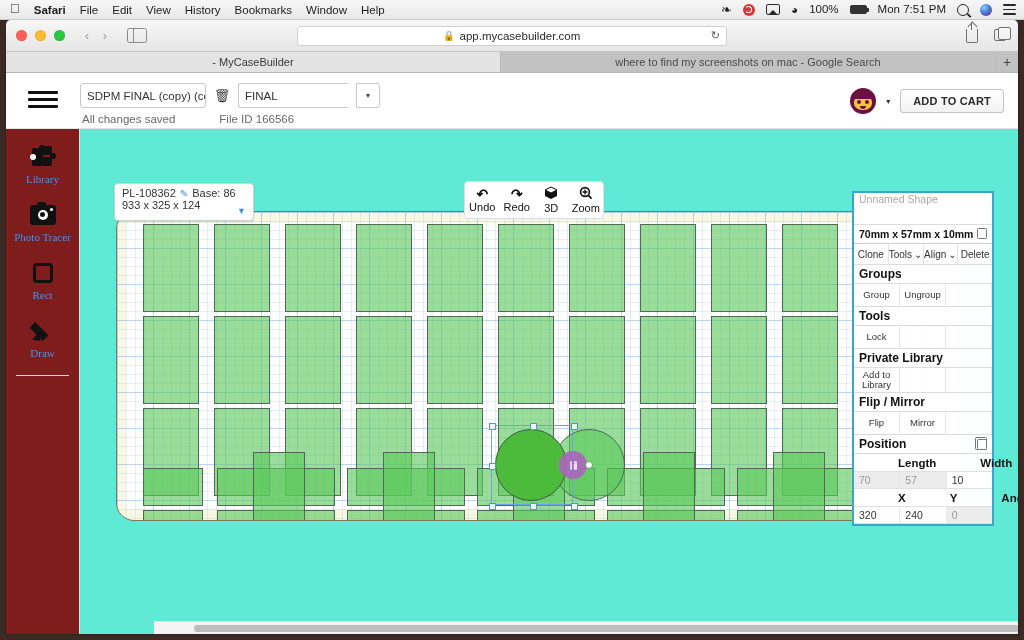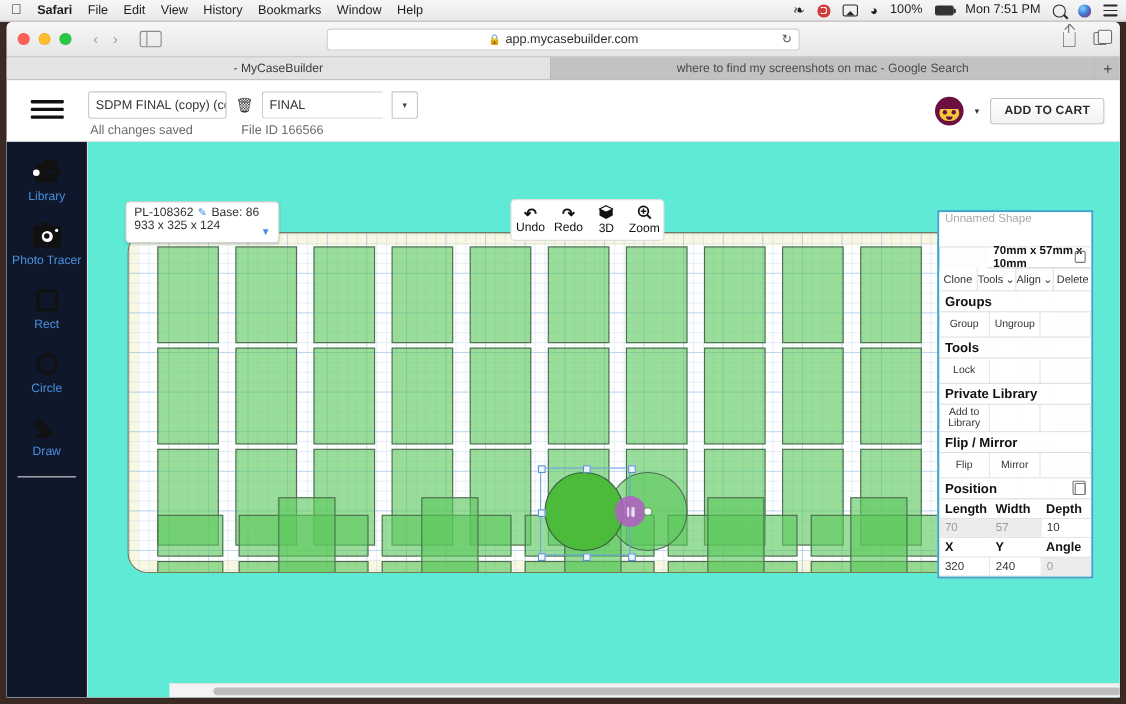--- a/index.html
+++ b/index.html
@@ -156,22 +156,23 @@
   .avatar .m{position:absolute;left:10px;top:18px;width:6px;height:3px;border-radius:0 0 4px 4px;background:#6b1040;}
   .caretbtn{ font-size:8px;color:#333;}
   .cartbtn{
     height:24px;padding:0 12px;border:1px solid #c4c4c4;border-radius:3px;
     background:linear-gradient(#fff,#f2f2f2);
     display:flex;align-items:center;font-size:11px;color:#2b2b2b;font-weight:bold;letter-spacing:.2px;
   }
 
   
   #rail{
-    position:absolute;left:0;top:56px;width:74px;bottom:0;background:#0f172a;border-right:1px solid #dcdcdc;
+    position:absolute;left:0;top:56px;width:74px;bottom:0;background:#7f1d1d;border-right:1px solid #dcdcdc;
     padding-top:14px;
+    font-family:Liberation Serif, serif;
   }
   .tool{ display:flex;flex-direction:column;align-items:center;gap:3px;margin-bottom:16px; }
   .tool .lbl{ font-size:11px;color:#4a90e2; }
   .tool .ic{ height:27px; display:flex;align-items:center;justify-content:center; }
   .rail-sep{ height:1px;background:#dcdcdc;margin:6px 10px 16px; }
 
   
   .ic-puzzle{width:26px;height:24px;position:relative;}
   .ic-puzzle .b{position:absolute;background:#111;}
   .ic-puzzle .p1{left:2px;top:3px;width:11px;height:18px;border-radius:2px;}
@@ -281,21 +282,21 @@
     position:absolute;right:24px;top:62px;width:142px;
     border:2px solid #3aa6c8; background:rgba(255,255,255,.97);
     z-index:20; font-size:10.5px;
   }
   #props .namefield{
     height:32px;border-bottom:1px solid #dedede;display:flex;align-items:flex-start;padding:0 5px;
     color:#a9a9a9;font-size:10.5px;background:#fff;
   }
   #props .dimrow{
     height:19px;display:flex;align-items:center;padding:0 5px;color:#111;font-weight:bold;font-size:10.5px;
-    background:#fff;position:relative;border-bottom:1px solid #cfcfcf;margin-left:44px;
+    background:#fff;position:relative;border-bottom:1px solid #cfcfcf;
   }
   #props .dimrow .copy{
     position:absolute;right:5px;top:3px;width:10px;height:11px;border:1.2px solid #777;border-radius:1.5px;
   }
   .btnrow{ display:flex; border-bottom:1px solid #dcdcdc; background:#fff;}
   .btnrow .b{
     flex:1;height:20px;display:flex;align-items:center;justify-content:center;gap:2px;
     border-right:1px solid #e2e2e2;color:#333;font-size:10px;white-space:nowrap;
   }
   .btnrow .b:last-child{border-right:none;}
@@ -306,21 +307,21 @@
   .smallbtns{ display:flex; border-bottom:1px solid #dcdcdc; background:rgba(255,255,255,.6); }
   .smallbtns .sb{
     width:47px;min-height:22px;display:flex;align-items:center;justify-content:center;
     border-right:1px solid #e4e4e4;color:#333;font-size:9.5px;text-align:center;line-height:10px;padding:2px;
   }
   .smallbtns .sb.blank{ color:transparent; }
   .poshdr{ position:relative; }
   .poshdr .pcopy{position:absolute;right:5px;top:4px;width:10px;height:11px;border:1.2px solid #777;border-radius:1.5px;}
   .poshdr .pcopy:after{content:"";position:absolute;left:-3px;top:-3px;width:10px;height:11px;border:1.2px solid #777;border-radius:1.5px;}
   .grid3h{ display:flex; background:rgba(255,255,255,.7); border-bottom:1px solid #e0e0e0;}
-  .grid3h div{ flex:1;height:17px;display:flex;align-items:center;padding-left:5px;font-weight:bold;font-size:11.5px;color:#111;}
+  .grid3h div{ flex:1;height:17px;display:flex;align-items:center;padding-left:5px;font-weight:bold;font-size:11.5px;color:#111;margin-left:39px;}
   .grid3v{ display:flex; border-bottom:1px solid #e0e0e0;}
   .grid3v div{ flex:1;height:16px;display:flex;align-items:center;padding-left:5px;font-size:10.5px;border-right:1px solid #e8e8e8;}
   .grid3v div:last-child{border-right:none;text-align:right;}
   .dim{ background:#ececec;color:#9a9a9a; }
   .lit{ background:#fff;color:#333; }
 
   
   #hscroll{
     position:absolute;left:74px;bottom:0;right:0;height:13px;background:#f3f3f3;border-top:1px solid #e2e2e2;
   }
@@ -464,26 +465,20 @@
         <div class="lbl">Photo Tracer</div>
       </div>
 
       <div class="tool">
         <div class="ic">
             <div class="ic-rect"></div>
           </div>
         <div class="lbl">Rect</div>
       </div>
 
-      <div class="tool">
-        <div class="ic">
-            <div class="ic-circ"></div>
-          </div>
-        <div class="lbl">Circle</div>
-      </div>
 
       <div class="tool">
         <div class="ic">
           <div class="ic-pen">
               <div class="body"></div>
               <div class="tip"></div>
             </div>
         </div>
         <div class="lbl">Draw</div>
       </div>

